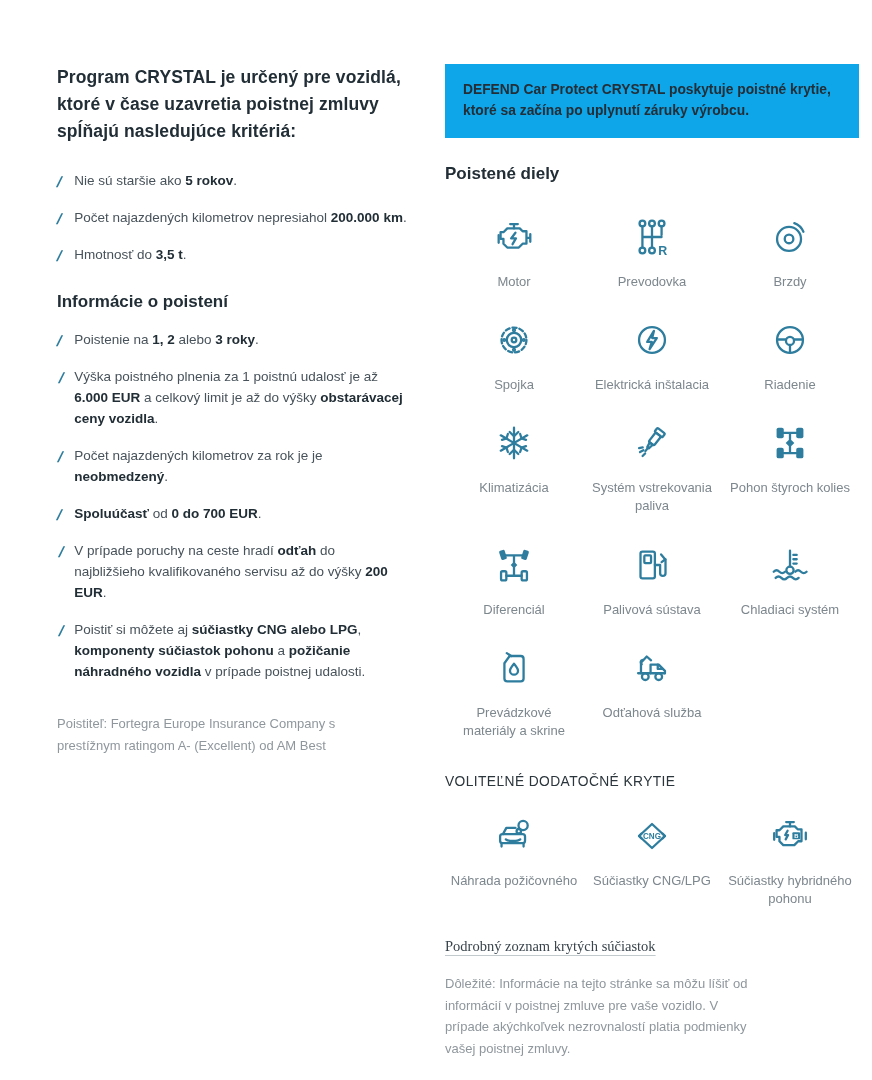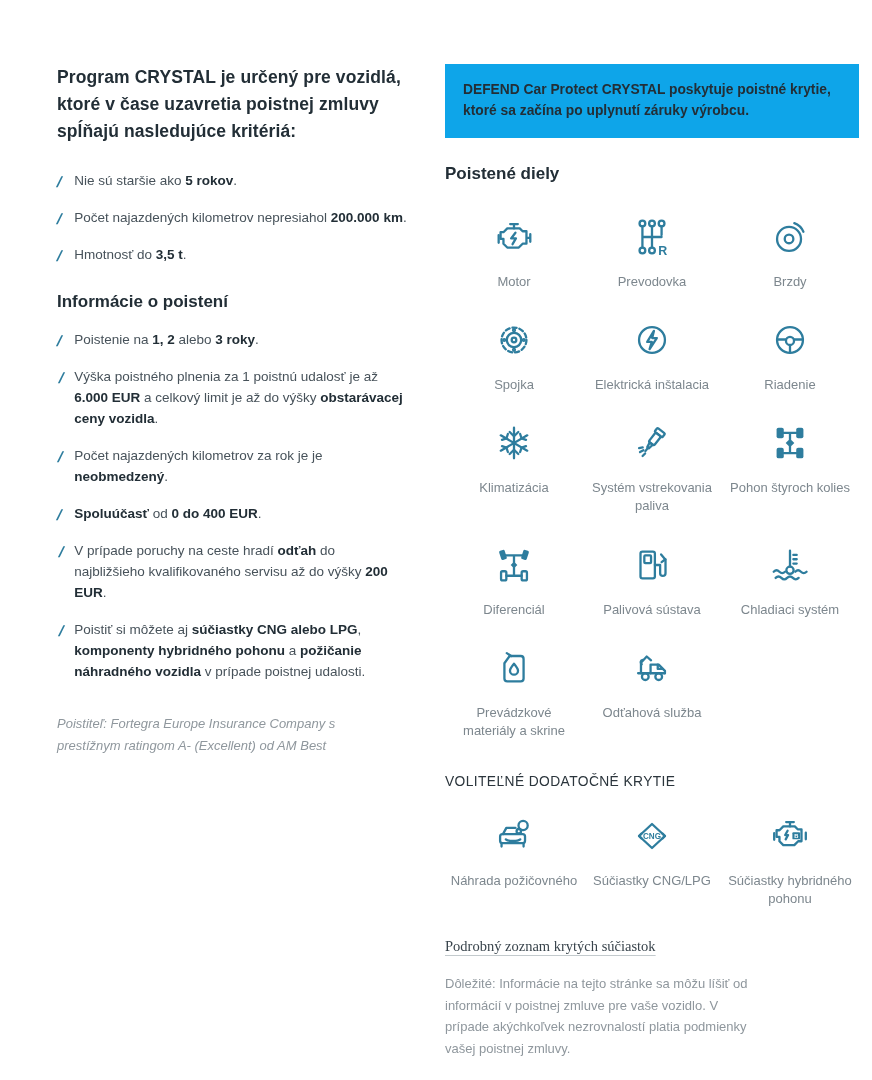--- a/index.html
+++ b/index.html
@@ -12,21 +12,21 @@
   h1.intro { font-size:17.5px; line-height:1.55; font-weight:800; color:#222e36; margin-bottom:26px; letter-spacing:.1px; }
   h2.sect { font-size:17px; font-weight:800; color:#222e36; margin:26px 0 18px 0; }
 
   ul.blist { list-style:none; }
   ul.blist li { display:flex; margin-bottom:16px; }
   .slash { color:#2e7d9e; font-weight:bold; font-style:italic; font-size:15px; line-height:1.4;
     margin-right:13px; flex:0 0 auto; transform:skewX(-6deg); }
   .btext { font-size:13.5px; line-height:1.55; color:#47525a; }
   .btext b { color:#222e36; }
 
-  .insurer-note { margin-top:30px; font-size:13px; line-height:1.7; color:#8f979d; max-width:310px;font-style:italic; }
+  .insurer-note { margin-top:30px; font-size:13px; line-height:1.7; color:#8f979d; max-width:310px; }
 
   .highlight-box { background:#0ea5e9; padding:15px 18px 16px 18px; font-size:13.8px; font-weight:bold;
     color:#232e36; line-height:1.55; }
 
   .covered-heading { margin-top:40px; }
 
   .parts-grid { display:grid; grid-template-columns:repeat(3,1fr); row-gap:26px; margin-top:30px; }
   .part { display:flex; flex-direction:column; align-items:center; text-align:center; padding:0 4px; }
   .part svg { stroke:#2e7d9e; margin-bottom:9px; }
   .part-label { font-size:13px; line-height:1.4; color:#7d878e; }
@@ -72,29 +72,29 @@
       <li>
           <span class="slash">/</span>
           <span class="btext">Výška poistného plnenia za 1 poistnú udalosť je až <b>6.000 EUR</b> a celkový limit je až do výšky <b>obstarávacej ceny vozidla</b>.</span>
         </li>
       <li>
           <span class="slash">/</span>
           <span class="btext">Počet najazdených kilometrov za rok je je <b>neobmedzený</b>.</span>
         </li>
       <li>
           <span class="slash">/</span>
-          <span class="btext"><b>Spoluúčasť</b> od <b>0 do 400 EUR</b>.</span>
+          <span class="btext"><b>Spoluúčasť</b> od <b>0 do 700 EUR</b>.</span>
         </li>
       <li>
           <span class="slash">/</span>
           <span class="btext">V prípade poruchy na ceste hradí <b>odťah</b> do najbližšieho kvalifikovaného servisu až do výšky <b>200 EUR</b>.</span>
         </li>
       <li>
           <span class="slash">/</span>
-          <span class="btext">Poistiť si môžete aj <b>súčiastky CNG alebo LPG</b>, <b>komponenty hybridného pohonu</b> a <b>požičanie náhradného vozidla</b> v prípade poistnej udalosti.</span>
+          <span class="btext">Poistiť si môžete aj <b>súčiastky CNG alebo LPG</b>, <b>komponenty súčiastok pohonu</b> a <b>požičanie náhradného vozidla</b> v prípade poistnej udalosti.</span>
         </li>
     </ul>
 
     <p class="insurer-note">Poistiteľ: Fortegra Europe Insurance Company s prestížnym ratingom A- (Excellent) od AM Best</p>
   </div>
 
   <div class="col-right">
     <div class="highlight-box">DEFEND Car Protect CRYSTAL poskytuje poistné krytie, ktoré sa začína po uplynutí záruky výrobcu.</div>
 
     <h2 class="sect covered-heading">Poistené diely</h2>

